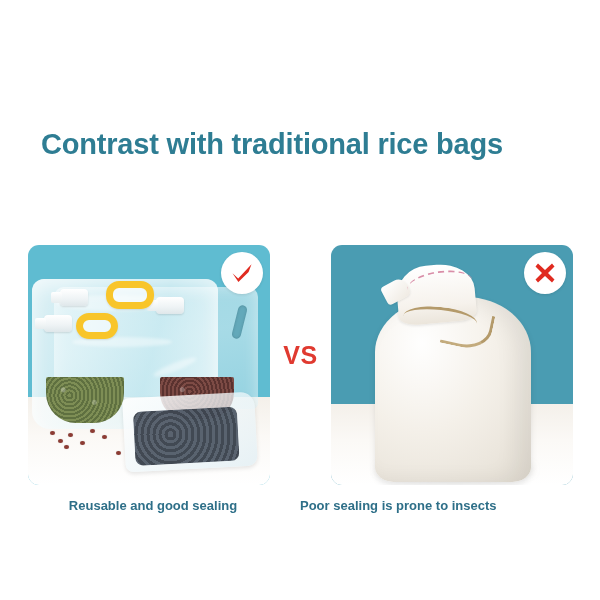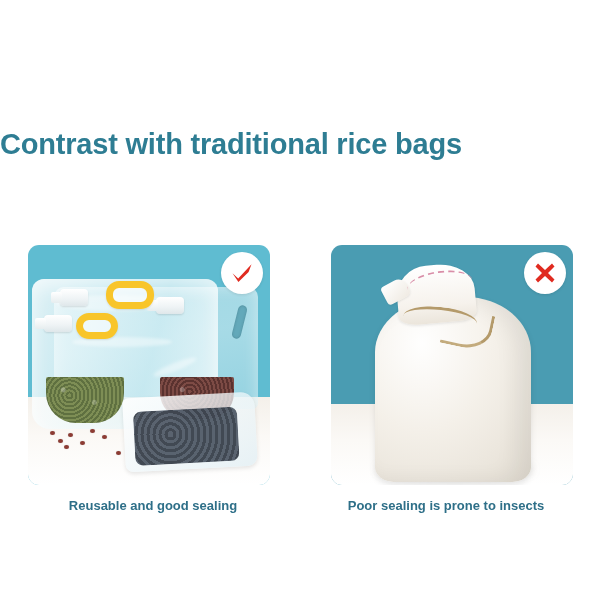--- a/index.html
+++ b/index.html
@@ -15,21 +15,21 @@
     font-family: "Liberation Sans", sans-serif;
     -webkit-font-smoothing: antialiased;
   }
 
   
   .page-title {
     position: absolute;
     left: 0;
     top: 128px;
     width: 544px;
-    text-align: left;
+    text-align: center;
     font-size: 29px;
     font-weight: bold;
     color: #2e7d93;
     letter-spacing: -0.2px;
     white-space: nowrap;
   }
 
   
   .compare-row {
     position: absolute;
@@ -94,21 +94,21 @@
   
   .caption {
     position: absolute;
     top: 498px;
     font-size: 13px;
     font-weight: bold;
     color: #2e6f88;
     white-space: nowrap;
   }
   .caption-left  { left: 18px;  width: 270px; text-align: center; }
-  .caption-right { left: 300px; width: 292px; text-align: center; }
+  .caption-right { left: 300px; width: 292px; text-align: left; }
 
   
   .lp-bag-back {
     position: absolute;
     left: 26px;
     top: 42px;
     width: 204px;
     height: 122px;
     border-radius: 10px 10px 6px 6px;
     background: linear-gradient(170deg, rgba(255,255,255,0.42) 0%, rgba(226,244,248,0.55) 45%, rgba(205,234,241,0.48) 100%);
@@ -337,20 +337,21 @@
     <div class="bean" style="left:74px; top:190px;"></div>
     <div class="bean" style="left:88px; top:206px;"></div>
 
     <div class="badge">
       <svg width="26" height="26" viewBox="0 0 26 26">
         <path d="M3.5 13.2 L9.2 18.4 L22.5 4.2 L19.6 12.0 L9.4 22.0 Z" fill="#e02b20"></path>
       </svg>
     </div>
   </div>
 
+  <div class="vs-label">VS</div>
 
   <div class="panel panel-right">
 
     <div class="floor"></div>
 
     <div class="shadow-blob" style="left:46px; top:214px; width:156px; height:20px;"></div>
 
     <div class="sack"></div>
     <div class="sack-neck"></div>
     <div class="sack-ear"></div>

